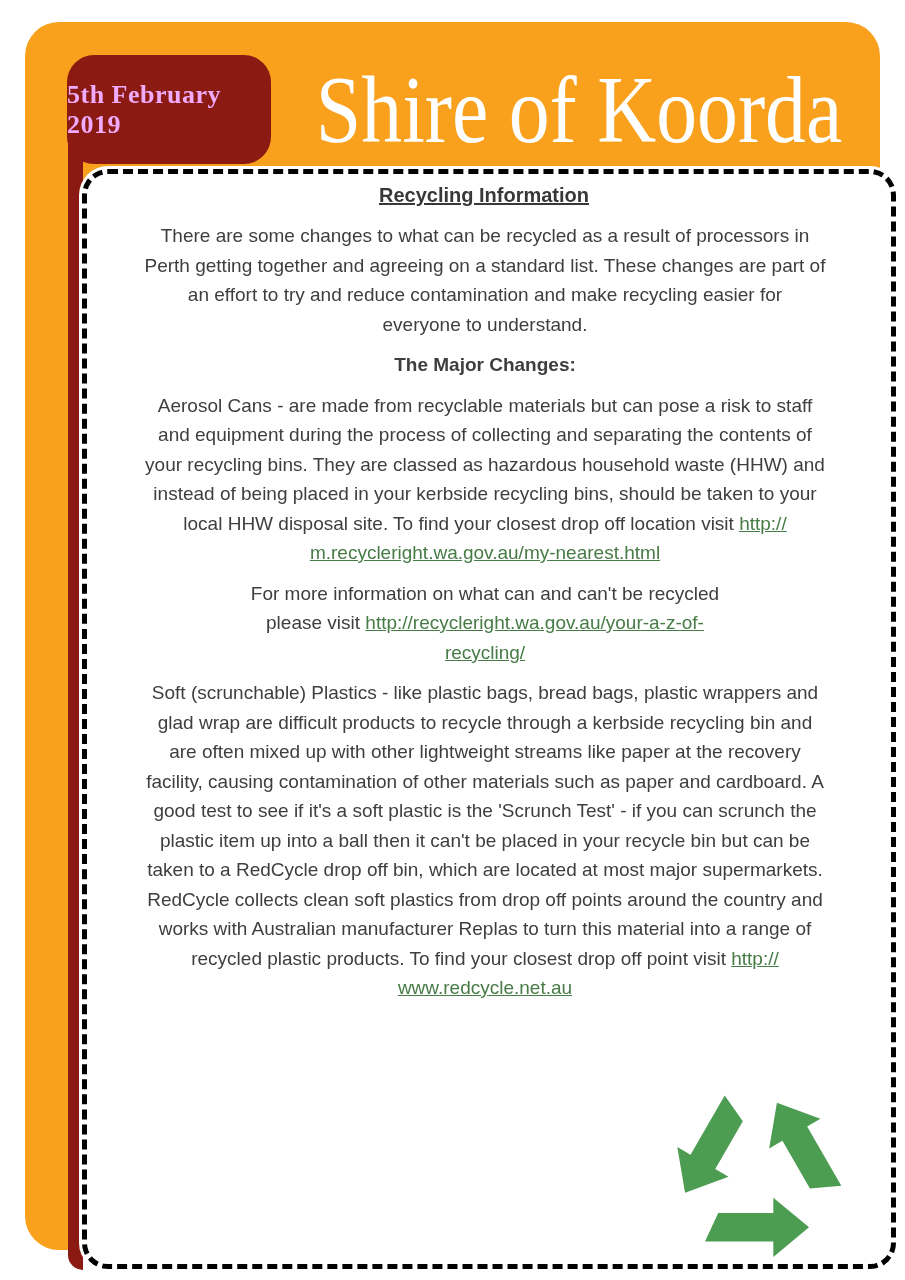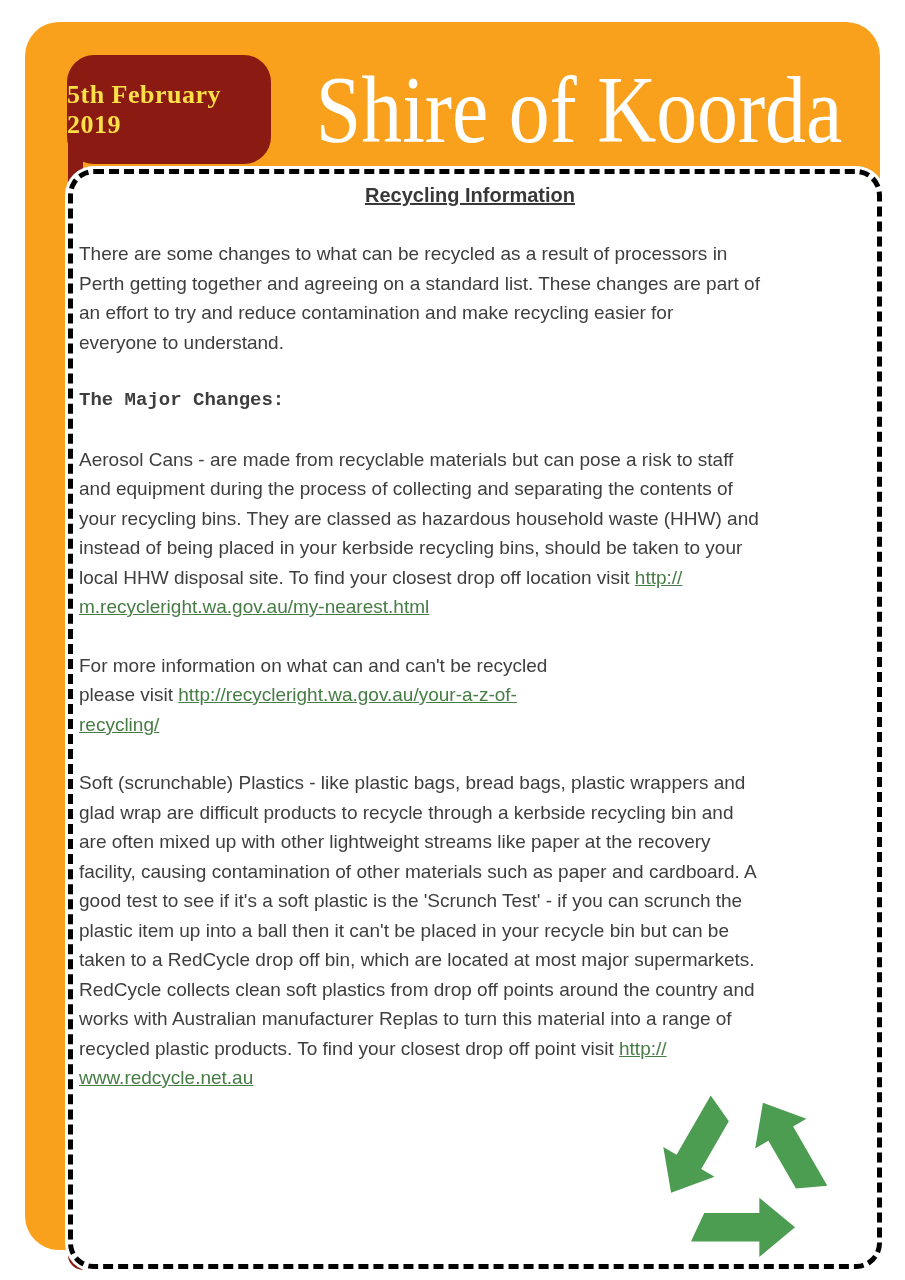--- a/index.html
+++ b/index.html
@@ -28,21 +28,21 @@
     position: absolute;
     left: 42px; top: 33px;
     width: 204px; height: 109px;
     background: #8B1A12;
     border-radius: 27px;
     display: flex;
     align-items: center;
     justify-content: center;
   }
   .date-badge span {
-    color: #fde047;
+    color: #f0abfc;
     font-family: "Liberation Serif", serif;
     font-weight: 700;
     font-size: 26px;
     letter-spacing: 0.5px;
   }
   .main-title {
     position: absolute;
     left: 248px; top: 34px;
     width: 612px; height: 112px;
     color: #ffffff;
@@ -50,45 +50,46 @@
     font-weight: 400;
     font-size: 95px;
     line-height: 108px;
     text-align: center;
     white-space: nowrap;
     transform: scaleX(0.86);
     transform-origin: 50% 50%;
   }
   .content-panel {
     position: absolute;
-    left: 43px; top: 147px;
+    left: 57px; top: 147px;
     width: 814px; height: 1100px;
     background: #ffffff;
     border: 5px dashed #000000;
     border-radius: 26px;
     box-shadow: 0 0 0 3px #ffffff;
     padding: 4px 14px 0 4px;
     color: #3E3E3E;
     font-size: 19px;
     line-height: 29.5px;
   }
   h1.section-heading {
     font-size: 20px;
     font-weight: 700;
     color: #383838;
     text-decoration: underline;
     text-align: center;
     line-height: 30px;
     margin-top: 2px;
   }
   p {
-    margin: 29px 0 0 2px;
+    margin: 11px 0 0 2px;
     white-space: pre-line;
+    text-align: center;
   }
-  p.bold { font-weight: 700; font-family: Liberation Mono, monospace; }
+  p.bold { font-weight: 700; }
   a.green-link {
     color: #477C46;
     text-decoration: underline;
     cursor: pointer;
     white-space: pre-line;
   }
   .recycle-art {
     position: absolute;
     left: 560px; top: 884px;
     width: 220px; height: 204px;

